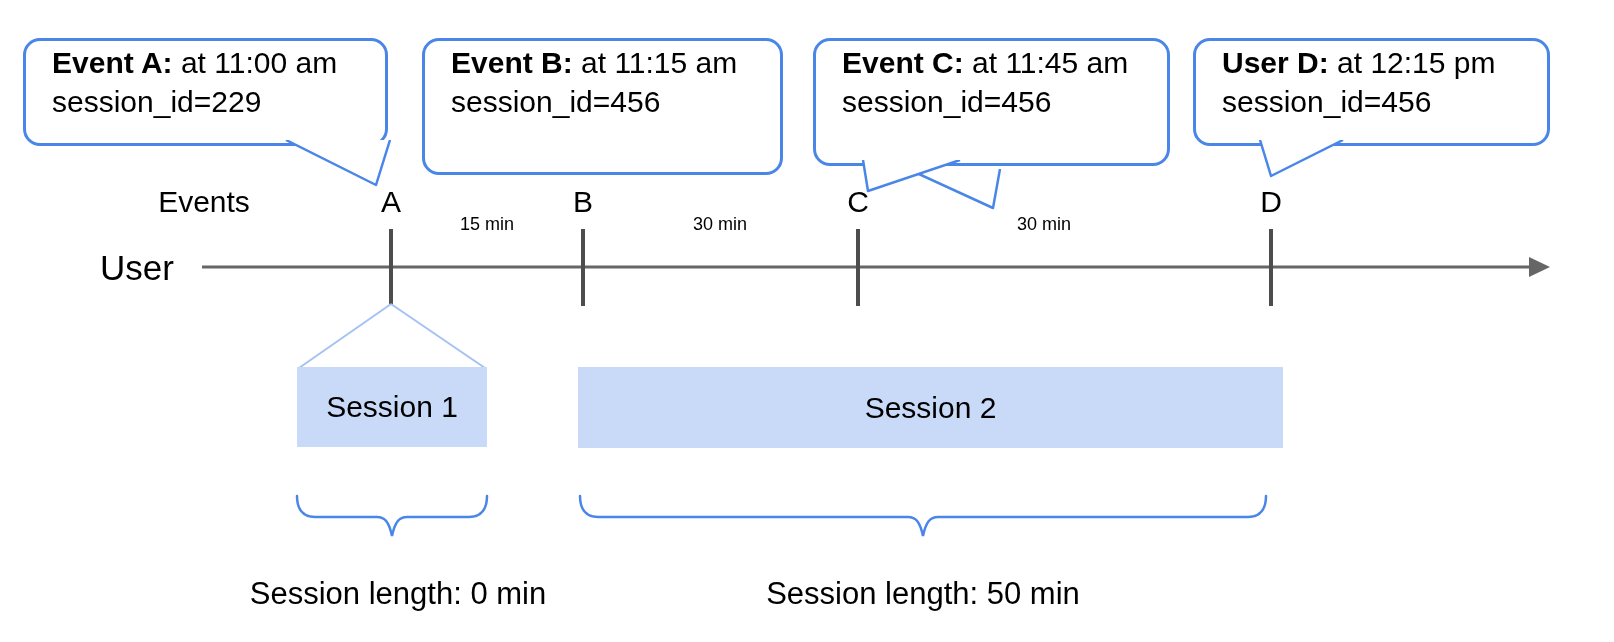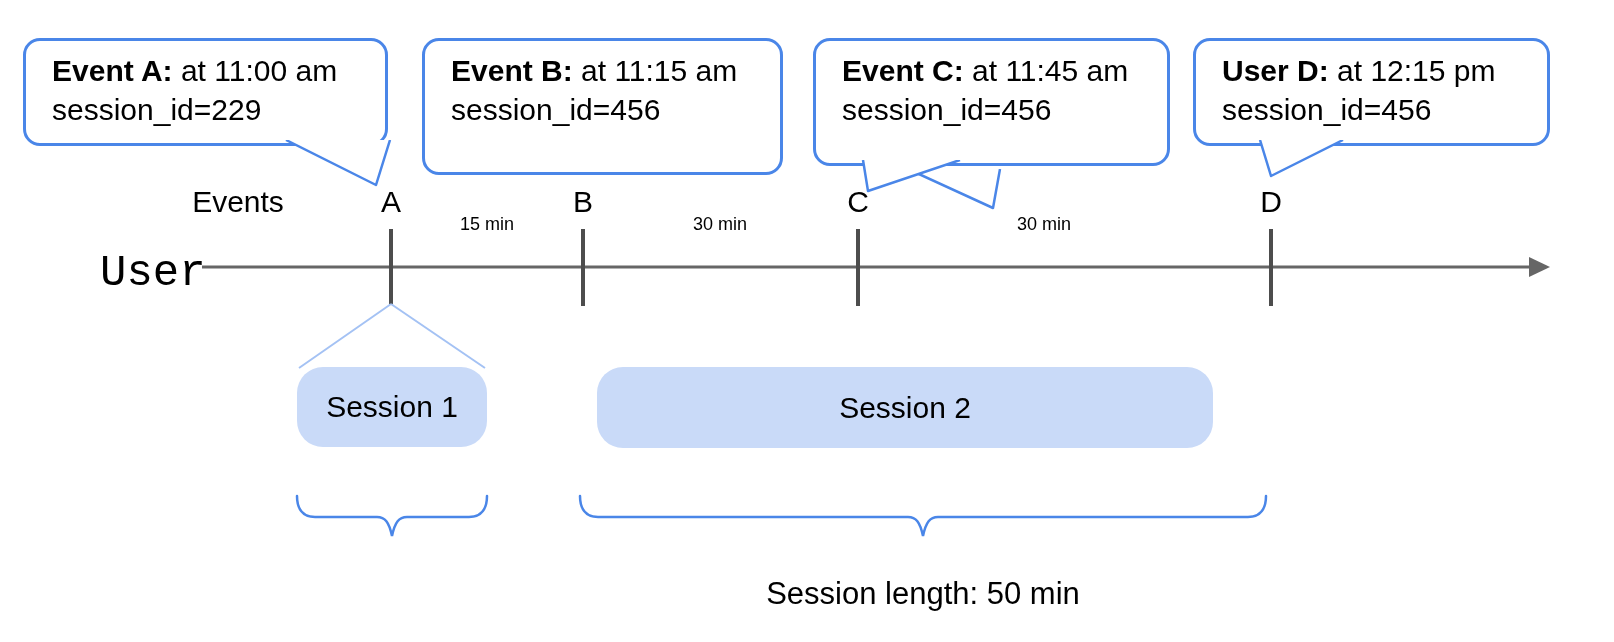--- a/index.html
+++ b/index.html
@@ -18,21 +18,21 @@
     width: 1614px; height: 642px;
     pointer-events: none;
   }
   
   .bubble {
     position: absolute;
     box-sizing: border-box;
     background: #ffffff;
     border: 3px solid #4a86e8;
     border-radius: 17px;
-    padding: 10px 0 0 26px;
+    padding: 2px 0 0 26px;
     font-size: 30px;
     line-height: 39px;
     white-space: nowrap;
   }
   .bubble .b { font-weight: bold; }
   .bubble .tail {
     position: absolute;
     top: calc(100% - 3px);
     pointer-events: none;
   }
@@ -42,32 +42,30 @@
     font-size: 30px;
     text-align: center;
   }
   .interval-label {
     position: absolute;
     font-size: 18px;
     text-align: center;
   }
   .user-label {
     position: absolute;
-    font-size: 44px;
-    font-family: Liberation Mono, monospace;
+    font-size: 35px;
   }
   
   .session-box {
     position: absolute;
     background: #c9daf8;
     display: flex;
     align-items: center;
     justify-content: center;
     font-size: 30px;
-    border-radius: 26px;
   }
   .length-label {
     position: absolute;
     font-size: 31px;
     text-align: center;
   }
 </style>
 </head>
 <body>
 
@@ -117,34 +115,35 @@
   </div>
 
   <div class="bubble" style="left:1193px; top:38px; width:357px; height:108px">
     <div><span class="b">User D:</span><span> at 12:15 pm</span></div>
     <div>session_id=456</div>
     <svg class="tail" style="left:58px" width="100" height="47" viewBox="0 0 100 47">
       <path d="M6 0 L17 36 L89 0" fill="#ffffff" stroke="#4a86e8" stroke-width="2.5" stroke-linejoin="round"></path>
     </svg>
   </div>
 
-  <div class="axis-label" style="left:178px; top:185px; width:120px">Events</div>
+  <div class="axis-label" style="left:144px; top:185px; width:120px">Events</div>
   <div class="axis-label" style="left:371px; top:185px; width:40px">A</div>
   <div class="axis-label" style="left:563px; top:185px; width:40px">B</div>
   <div class="axis-label" style="left:838px; top:185px; width:40px">C</div>
   <div class="axis-label" style="left:1251px; top:185px; width:40px">D</div>
 
   <div class="user-label" style="left:100px; top:248px">User</div>
 
   <div class="interval-label" style="left:427px; top:214px; width:120px">15 min</div>
   <div class="interval-label" style="left:660px; top:214px; width:120px">30 min</div>
   <div class="interval-label" style="left:984px; top:214px; width:120px">30 min</div>
 
   <div class="session-box" style="left:297px; top:367px; width:190px; height:80px">
     <span>Session 1</span>
   </div>
-  <div class="session-box" style="left:597px; top:367px; width:616px; height:81px">
+  <div class="session-box" style="left:578px; top:367px; width:705px; height:81px">
     <span>Session 2</span>
   </div>
 
+  <div class="length-label" style="left:216px; top:576px; width:364px">Session length: 0 min</div>
   <div class="length-label" style="left:723px; top:576px; width:400px">Session length: 50 min</div>
 
 </div>
 
 </body></html>

